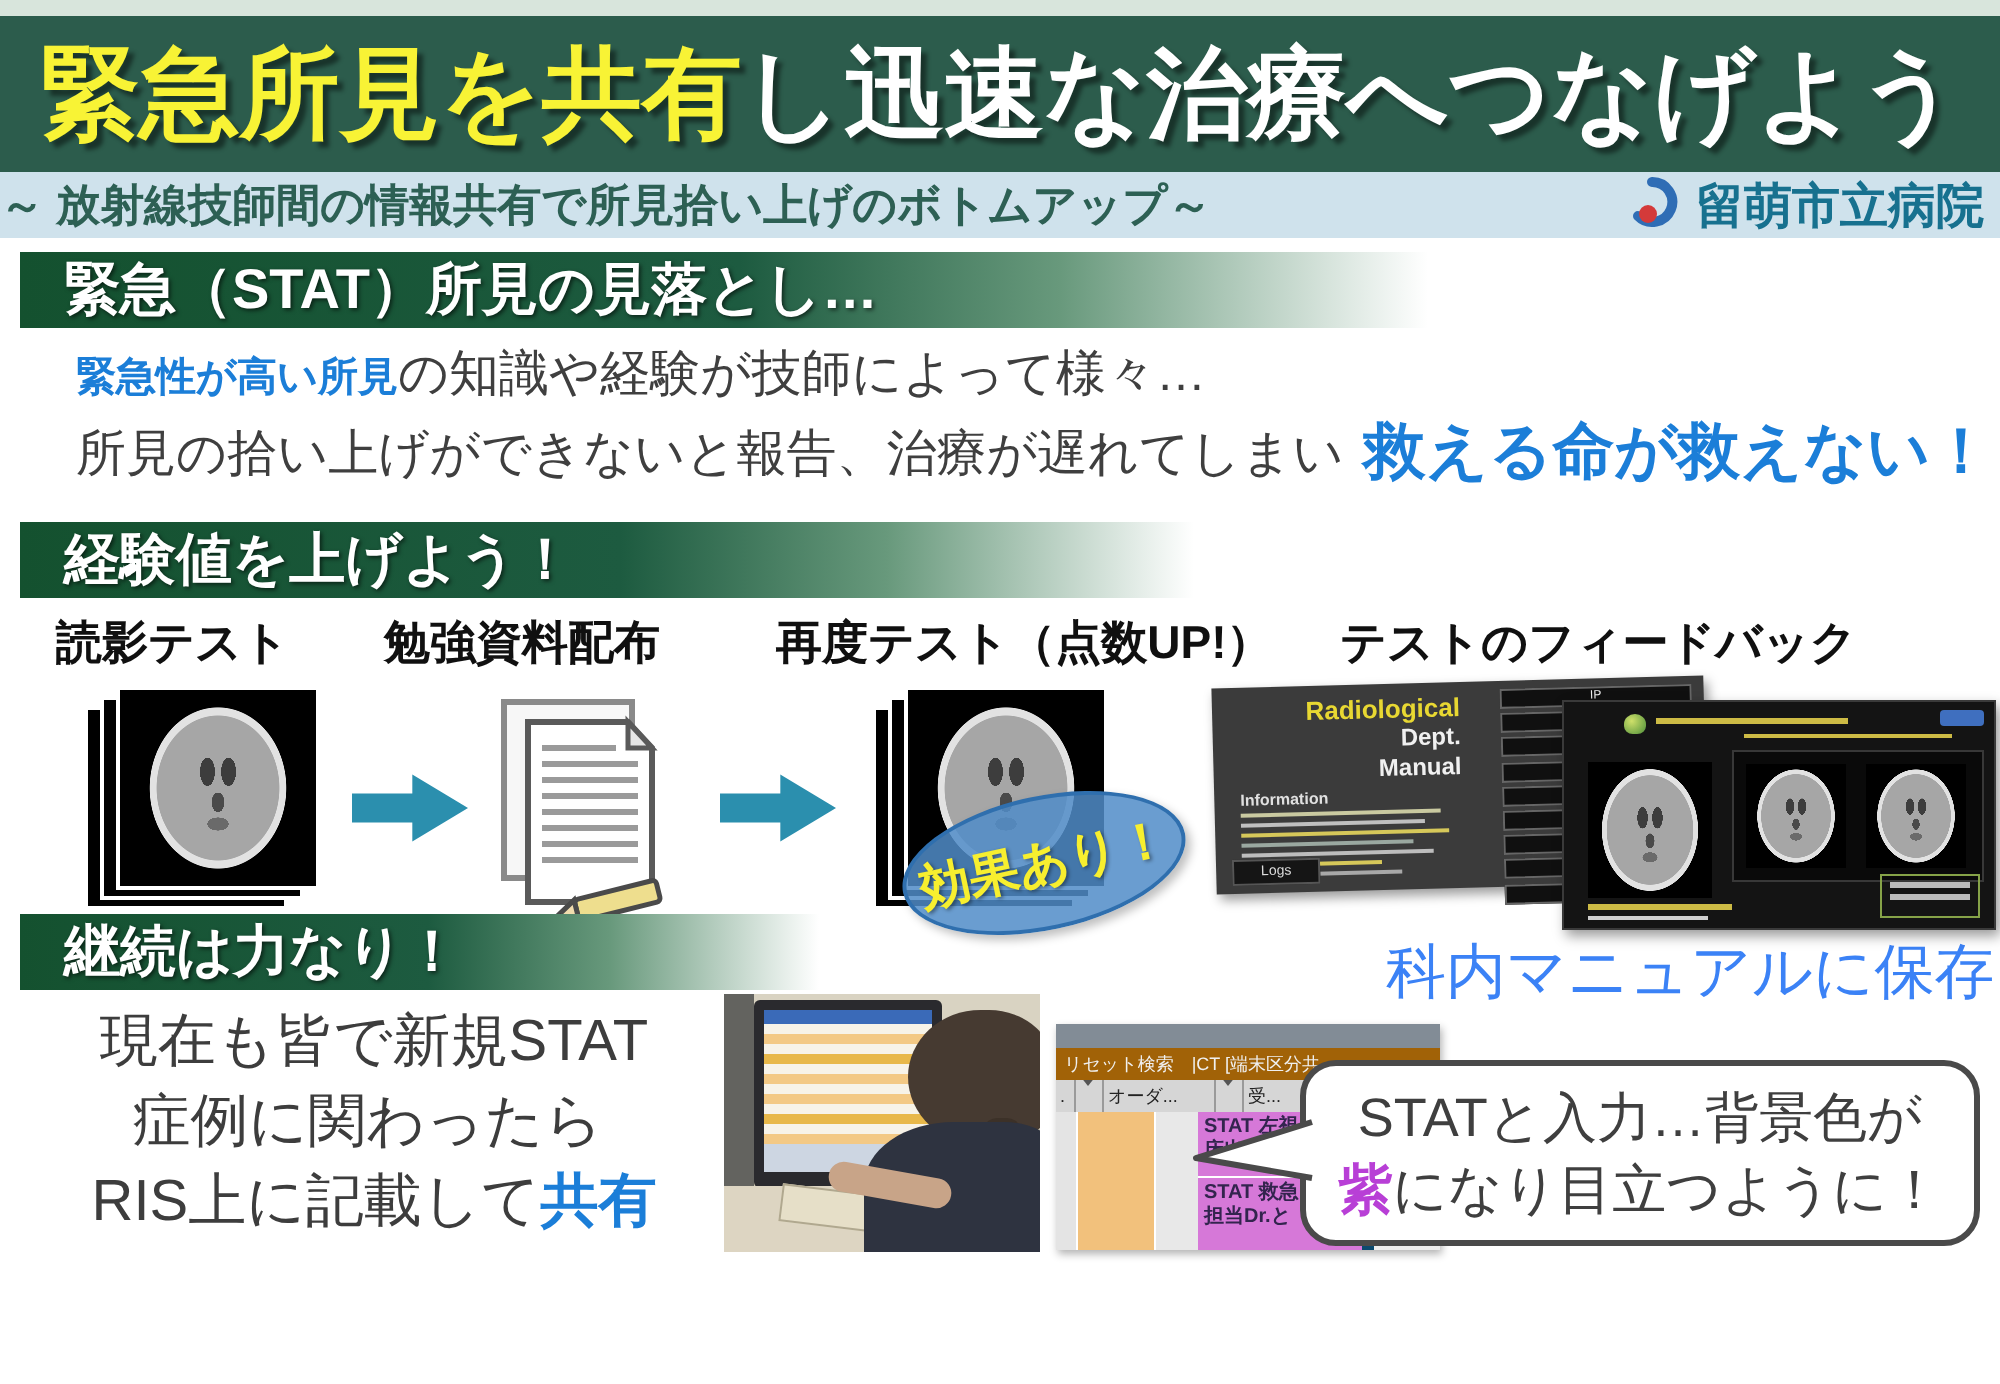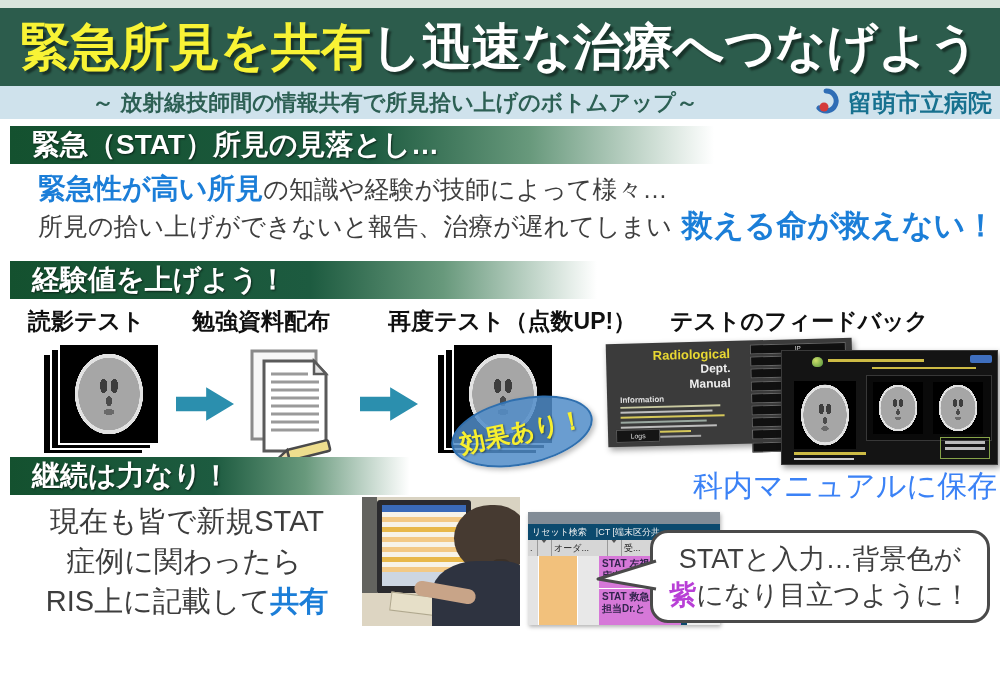--- a/index.html
+++ b/index.html
@@ -9,38 +9,38 @@
 
   
   .top-strip{left:0;top:0;width:1000px;height:8px;background:#d8e5dc;}
   .title-banner{left:0;top:8px;width:1000px;height:78px;background:linear-gradient(180deg,#30614f,#27544
 4 130%);background-color:#2c5c4c;display:flex;align-items:center;justify-content:center;}
   .title-banner .t{font-size:50px;font-weight:bold;letter-spacing:0px;white-space:nowrap;
                    text-shadow:3px 3px 2px rgba(0,0,0,.45);}
   .t-hi{color:#f8f335;}
   .t-wh{color:#ffffff;}
   .subtitle-bar{left:0;top:86px;width:1000px;height:33px;background:#cfe2ec;}
-  .subtitle-text{left:0;top:0;width:790px;height:33px;line-height:33px;text-align:center;
+  .subtitle-text{left:0;top:0;width:790px;height:33px;line-height:33px;text-align:left;
                  font-size:22px;font-weight:bold;color:#2d6054;white-space:nowrap;}
   .hospital{right:8px;top:2px;height:30px;display:flex;align-items:center;gap:4px;}
   .hospital .name{font-size:24px;font-weight:bold;color:#17718f;white-space:nowrap;}
 
   
   .sec-header{height:38px;line-height:38px;padding-left:22px;color:#fff;font-size:28px;font-weight:bold;
               white-space:nowrap;text-shadow:1px 1px 2px rgba(0,0,0,.6);
               background:linear-gradient(90deg,#14512f 0%,#1d5b40 45%,#68997c 65%,#ffffff 88%);}
   .h1{left:10px;top:126px;width:778px;}
   .h2{left:10px;top:261px;width:645px;}
   .h3{left:10px;top:457px;width:432px;z-index:1;}
 
   
   .s1-line1{left:38px;top:170px;display:flex;align-items:baseline;white-space:nowrap;}
   .s1-line2{left:38px;top:205px;display:flex;align-items:center;gap:10px;white-space:nowrap;}
   .txt-gray{font-size:25px;color:#3f3f3f;}
-  .txt-blue-sm{font-size:28px;font-weight:bold;color:#1b7ed8;}
+  .txt-blue-sm{font-size:20px;font-weight:bold;color:#1b7ed8;}
   .txt-blue-lg{font-size:31px;font-weight:bold;color:#1b7ed8;}
 
   
   .step-label{top:306px;font-size:23px;font-weight:bold;color:#101010;white-space:nowrap;}
   .sl1{left:28px;} .sl2{left:192px;} .sl3{left:388px;} .sl4{left:670px;}
 
   .ct-stack{width:118px;height:118px;}
   .ct-frame{position:absolute;width:98px;height:98px;background:#000;border:2px solid #fff;}
   .ct-brain{position:absolute;left:5px;top:4px;right:5px;bottom:4px;
     background:
@@ -115,21 +115,21 @@
   .ph-tail{position:absolute;right:6px;top:62px;width:26px;height:42px;background:#3c3128;border-radius:40%;}
   .ph-body{position:absolute;right:-12px;top:64px;width:100px;height:70px;background:#2e3340;
     border-radius:45% 30% 0 0;}
   .ph-arm{position:absolute;left:52px;top:88px;width:62px;height:15px;background:#c8a488;
     border-radius:8px;transform:rotate(10deg);}
 
   
   .ris{left:528px;top:512px;width:192px;height:113px;overflow:hidden;background:#e8e8e8;
     box-shadow:1px 2px 4px rgba(0,0,0,.3);}
   .ris-strip{position:absolute;left:0;top:0;width:192px;height:12px;background:#828c96;}
-  .ris-toolbar{position:absolute;left:0;top:12px;width:192px;height:16px;background:#0c4a6e;
+  .ris-toolbar{position:absolute;left:0;top:12px;width:192px;height:16px;background:#a16207;
     color:#f0f0f0;font-size:9px;line-height:16px;padding-left:4px;white-space:nowrap;box-sizing:border-box;}
   .ris-head{position:absolute;left:0;top:28px;width:192px;height:16px;display:flex;}
   .ris-head .hc{background:#d6d6d6;border-right:1px solid #9a9a9a;font-size:9px;color:#222;
     line-height:16px;padding-left:2px;box-sizing:border-box;overflow:hidden;white-space:nowrap;}
   .dd{width:0;height:0;border-left:4px solid transparent;border-right:4px solid transparent;
     border-top:5px solid #555;margin:6px auto 0 auto;}
   .ris-body{position:absolute;left:0;top:44px;width:192px;height:69px;display:flex;}
   .col-a{width:10px;background:#e4e4e4;border-right:1px solid #fff;}
   .col-b{width:38px;background:#f2c17c;border-right:1px solid #fff;}
   .col-c{width:82px;border-right:6px solid #0c4a6e;padding-left:21px;}

